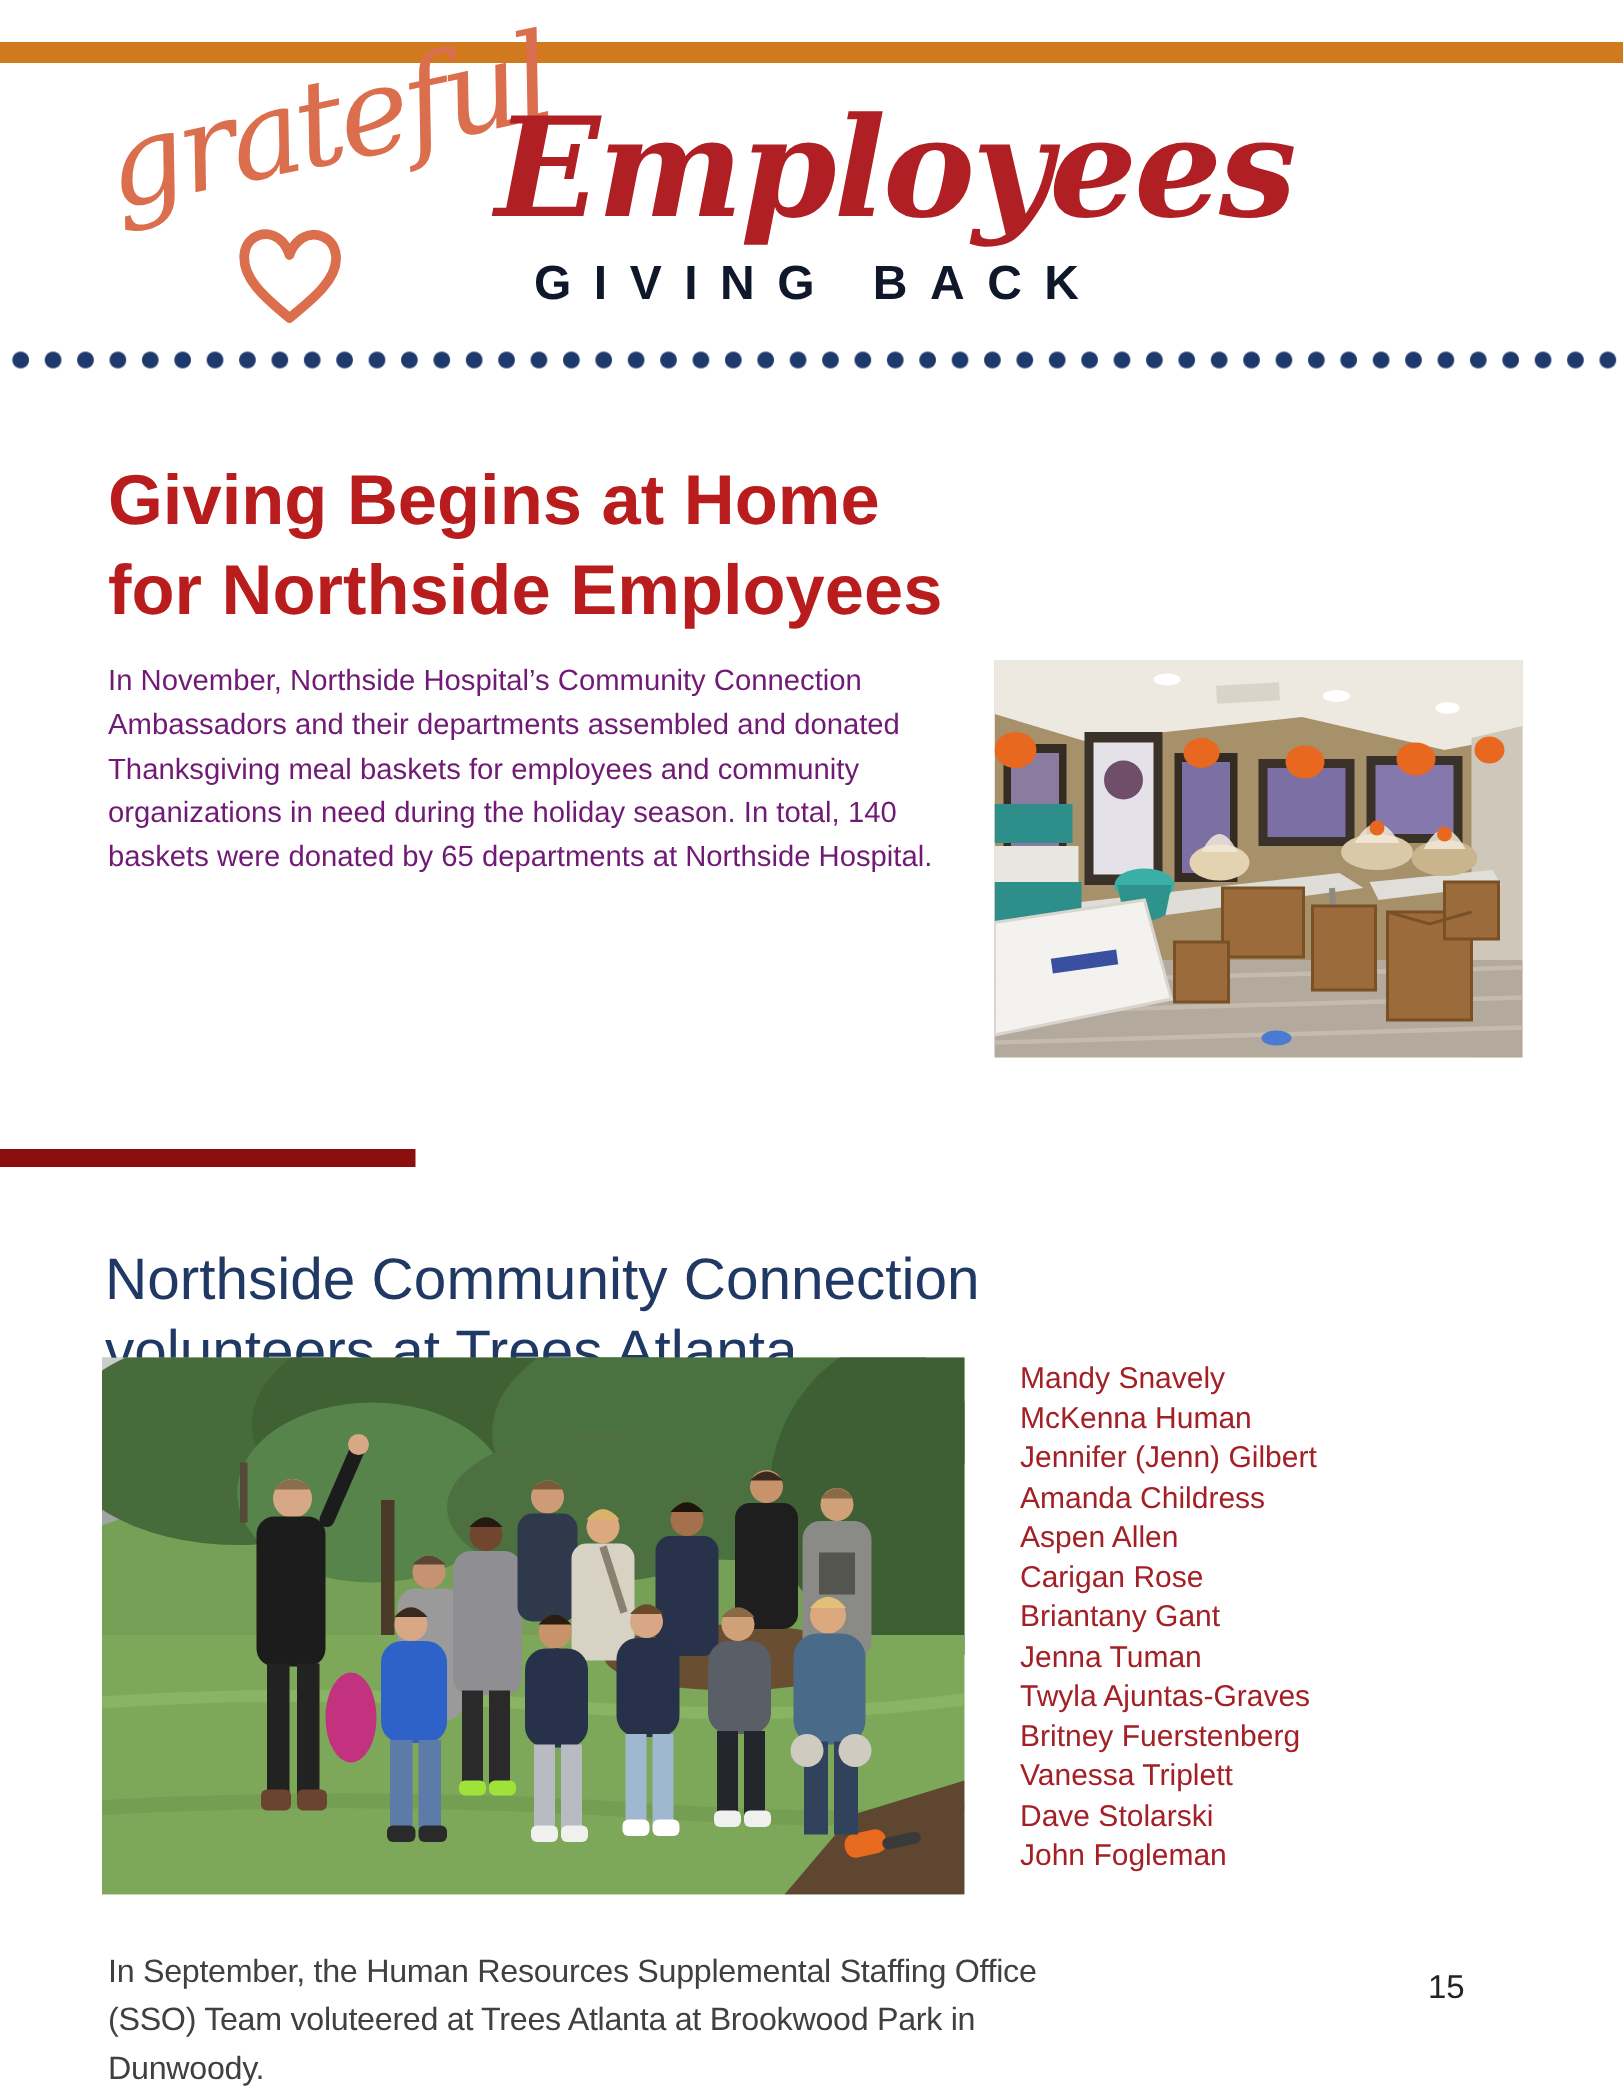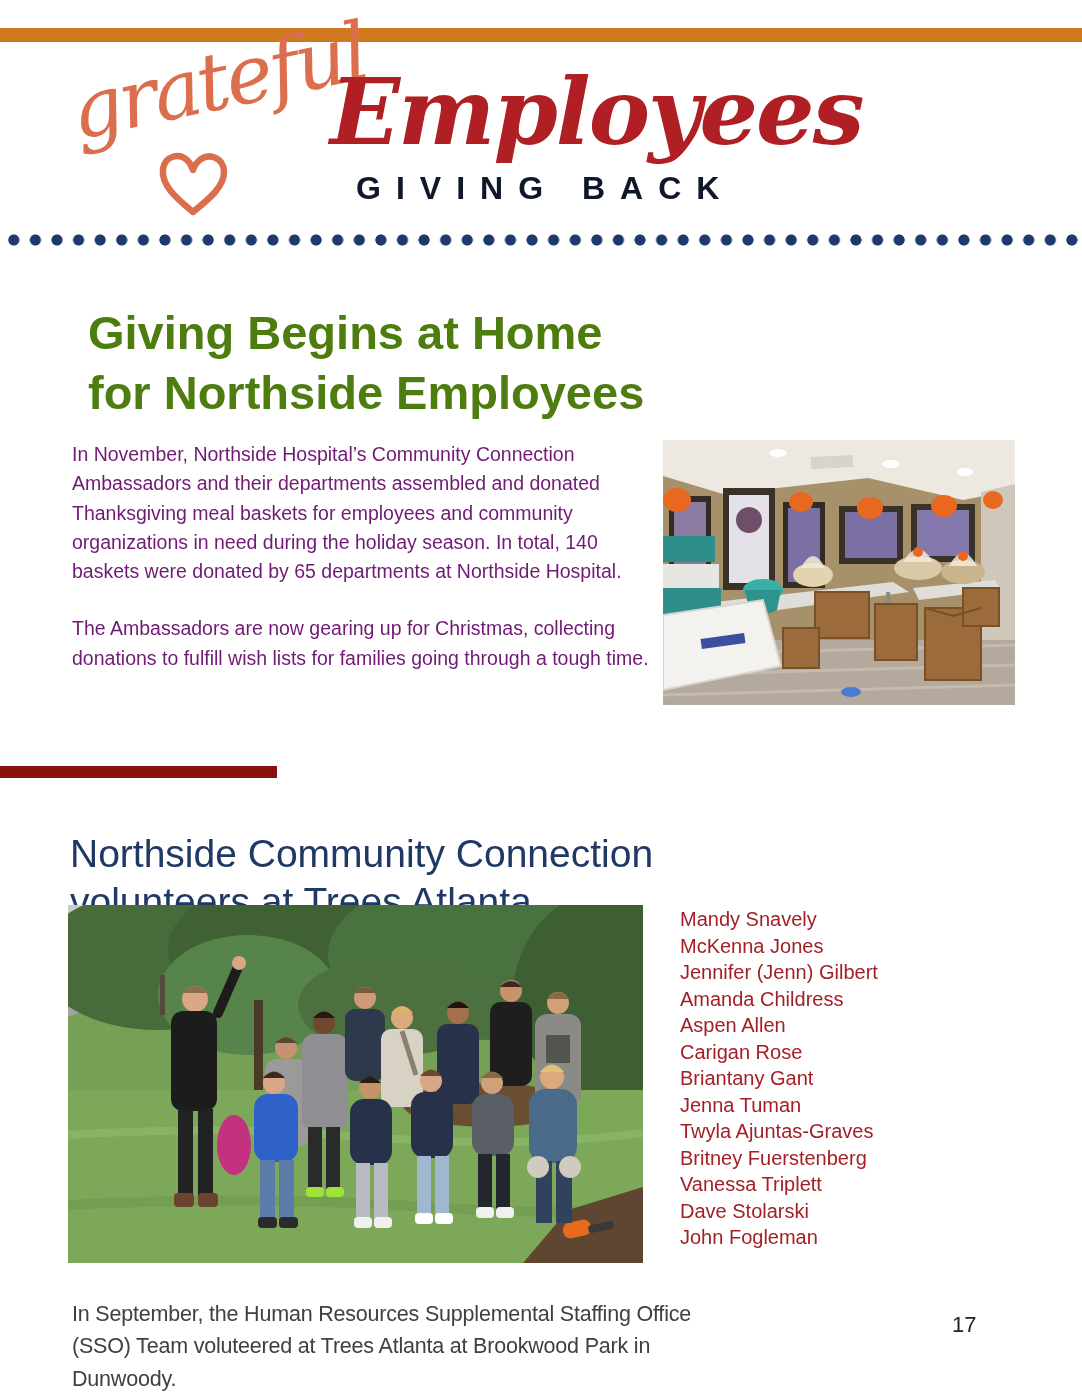--- a/index.html
+++ b/index.html
@@ -12,22 +12,22 @@
             transform-origin:left center;letter-spacing:-3px;}
   .heart{position:absolute;left:152px;top:146px;}
   .employees{position:absolute;left:330px;top:58px;font-family:"DejaVu Serif",serif;
              font-style:italic;font-weight:bold;font-size:92px;color:#B01F24;letter-spacing:-2px;}
   .tagline{position:absolute;left:356px;top:170px;font-size:32px;font-weight:bold;
            color:#0f172a;letter-spacing:15px;}
   .dotted-divider{position:absolute;left:0;top:233px;width:1082px;height:14px;
     background-image:radial-gradient(circle,#1E3A6C 5.2px,rgba(0,0,0,0) 5.9px);
     background-size:21.6px 14px;background-position:3px center;background-repeat:repeat-x;}
   
-  .h1{position:absolute;left:88px;top:272px;font-size:47px;font-weight:800;
-      line-height:1.27;color:#4d7c0f;letter-spacing:0px;}
+  .h1{position:absolute;left:72px;top:272px;font-size:47px;font-weight:800;
+      line-height:1.27;color:#b91c1c;letter-spacing:0px;}
   .body-col{position:absolute;left:72px;top:440px;width:592px;font-size:19.5px;
             line-height:1.5;color:#701a75;}
   .body-col p{margin:0 0 28px 0;}
   .photo1{position:absolute;left:663px;top:440px;width:352px;height:265px;}
   .red-rule{position:absolute;left:0;top:766px;width:277px;height:12px;background:#8C0F10;}
   
   .h2{position:absolute;left:70px;top:798px;font-size:39px;font-weight:400;
       line-height:1.22;color:#1F3864;}
   .photo2{position:absolute;left:68px;top:905px;width:575px;height:358px;}
   .names{position:absolute;left:680px;top:906px;font-size:20px;line-height:26.5px;
@@ -57,21 +57,20 @@
 
   <div class="dotted-divider"></div>
 
   <section>
     <h1 class="h1">
       <span>Giving Begins at Home</span><br>
       <span>for Northside Employees</span>
     </h1>
     <div class="body-col">
       <p>In November, Northside Hospital’s Community Connection Ambassadors and their departments assembled and donated Thanksgiving meal baskets for employees and community organizations in need during the holiday season. In total, 140 baskets were donated by 65 departments at Northside Hospital.</p>
-      <p>The Ambassadors are now gearing up for Christmas, collecting donations to fulfill wish lists for families going through a tough time.</p>
     </div>
 
     <div class="photo1">
       <svg width="352" height="265" viewBox="0 0 352 265">
         <rect width="352" height="265" fill="#A6916A"></rect>
         <path d="M0,0 H352 V50 L300,60 L205,38 L60,54 L0,36 Z" fill="#EDE9E0"></path>
         <rect x="148" y="16" width="42" height="12" fill="#D8D4CA" transform="rotate(-3 169 22)"></rect>
         <ellipse cx="115" cy="13" rx="9" ry="4" fill="#ffffff"></ellipse>
         <ellipse cx="228" cy="24" rx="9" ry="4" fill="#ffffff"></ellipse>
         <ellipse cx="302" cy="32" rx="8" ry="4" fill="#ffffff"></ellipse>
@@ -256,32 +255,32 @@
           <rect x="468" y="256" width="16" height="62" fill="#31425C"></rect>
             <rect x="488" y="256" width="16" height="62" fill="#31425C"></rect>
           <circle cx="470" cy="262" r="11" fill="#CFCBC0"></circle>
             <circle cx="502" cy="262" r="11" fill="#CFCBC0"></circle>
         </g>
       </svg>
     </div>
 
     <div class="names">
       <div>Mandy Snavely</div>
-      <div>McKenna Jones</div>
+      <div>McKenna Human</div>
       <div>Jennifer (Jenn) Gilbert</div>
       <div>Amanda Childress</div>
       <div>Aspen Allen</div>
       <div>Carigan Rose</div>
       <div>Briantany Gant</div>
       <div>Jenna Tuman</div>
       <div>Twyla Ajuntas-Graves</div>
       <div>Britney Fuerstenberg</div>
       <div>Vanessa Triplett</div>
       <div>Dave Stolarski</div>
       <div>John Fogleman</div>
     </div>
 
     <p class="caption">In September, the Human Resources Supplemental Staffing Office (SSO) Team voluteered at Trees Atlanta at Brookwood Park in Dunwoody.</p>
   </section>
 
-  <span class="page-num">17</span>
+  <span class="page-num">15</span>
 
 </div>
 
 </body></html>

